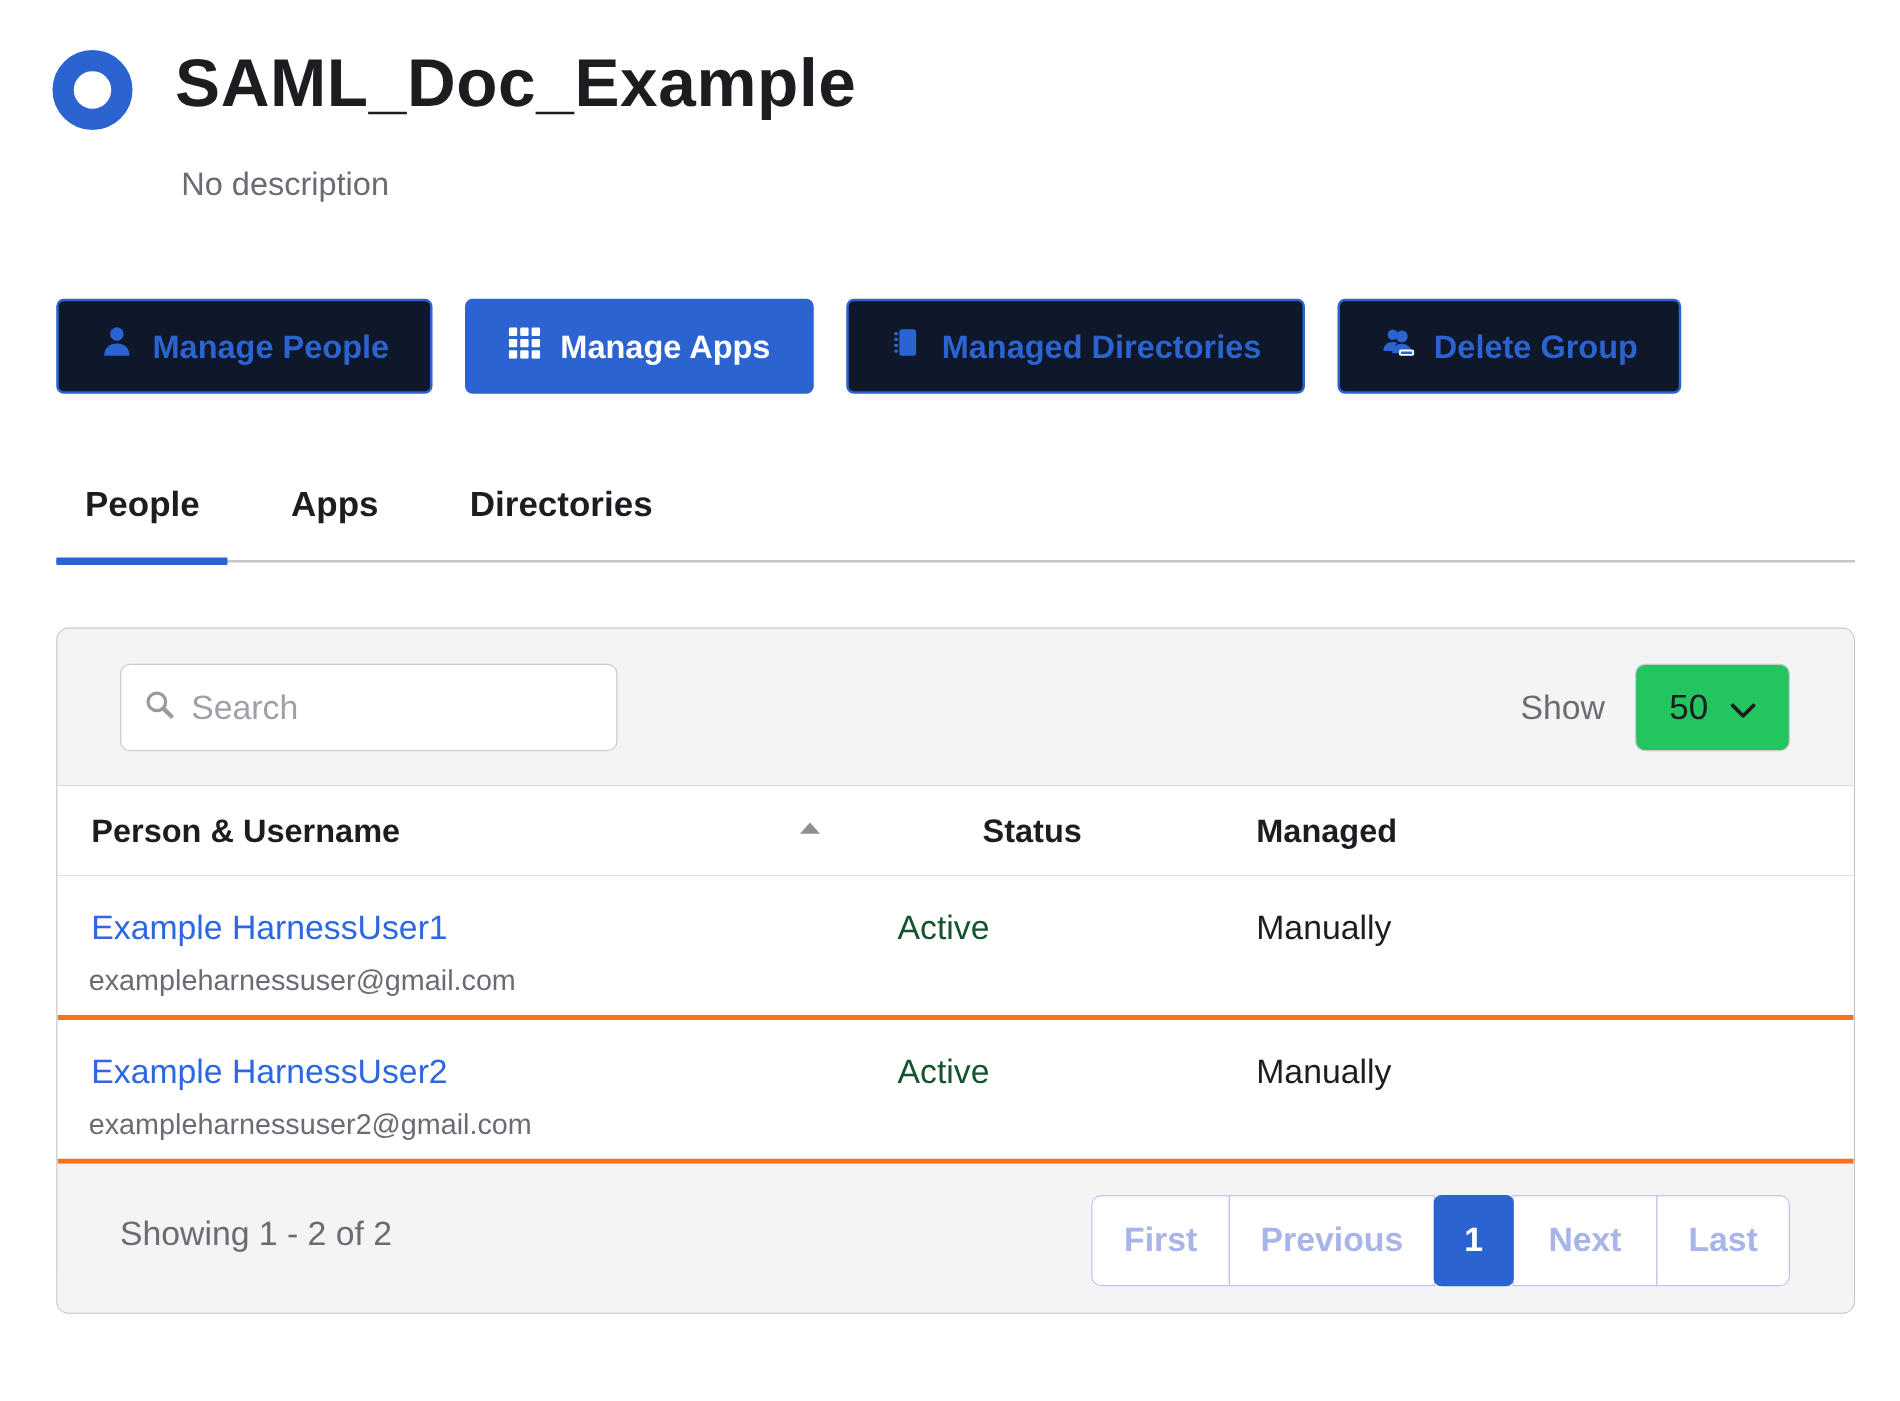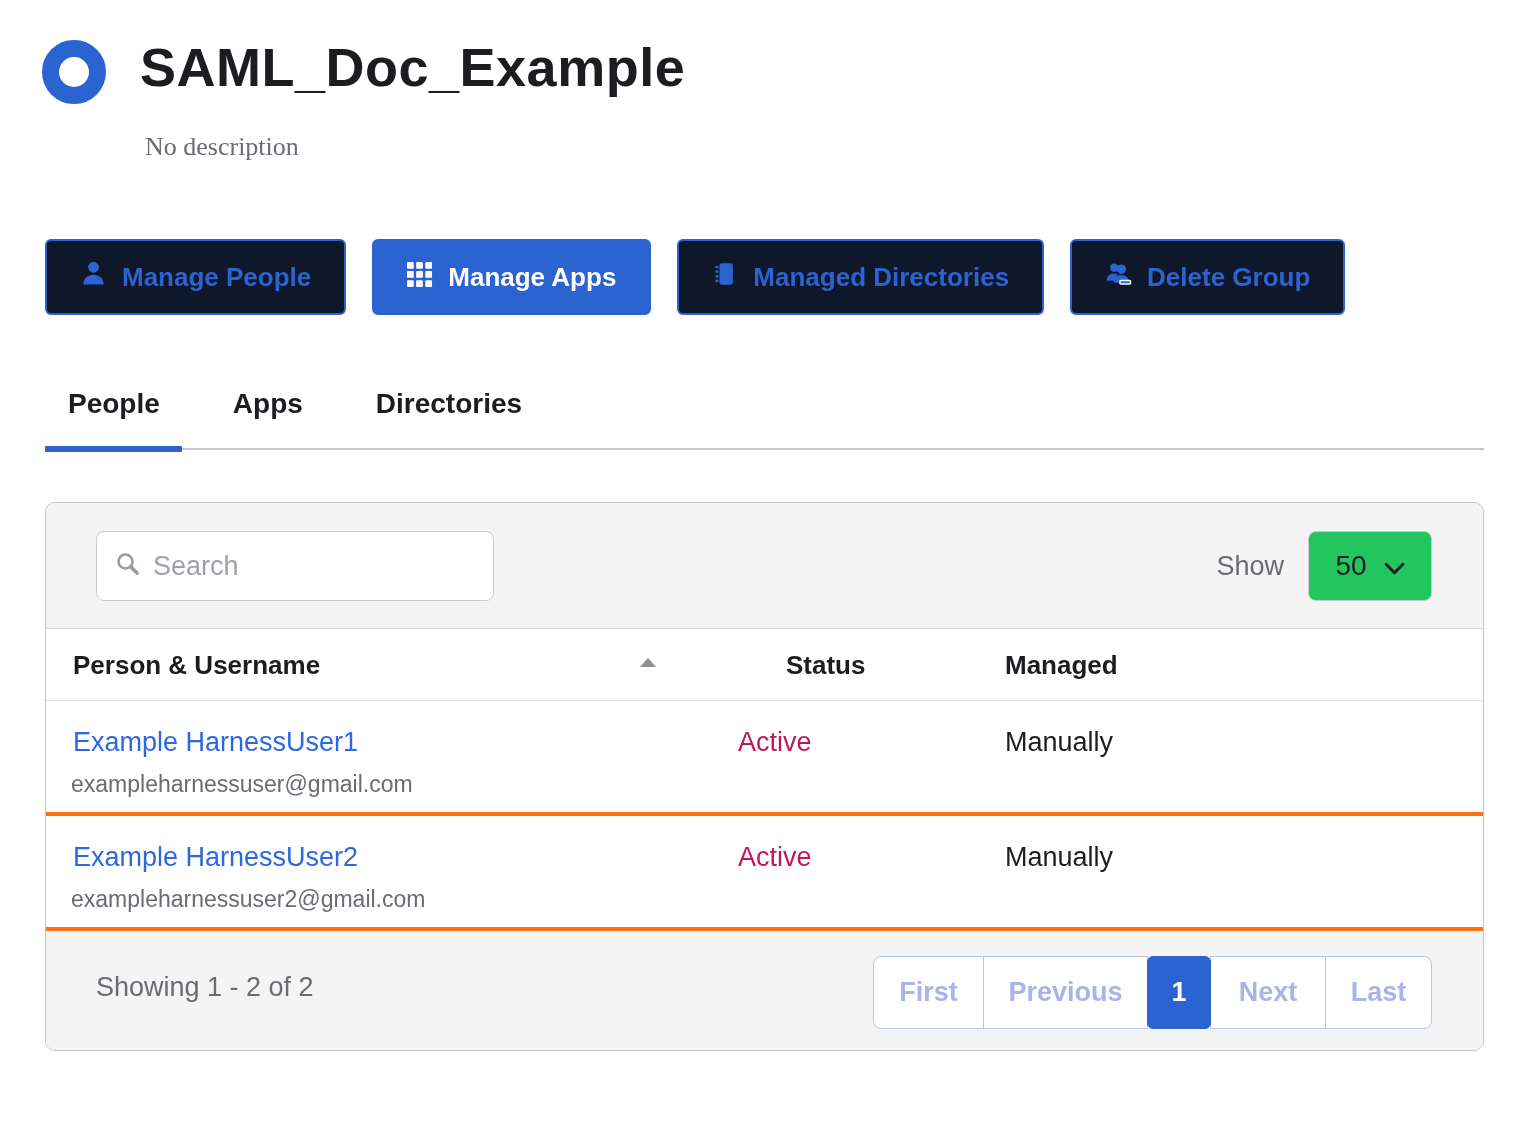--- a/index.html
+++ b/index.html
@@ -3,21 +3,21 @@
 <meta charset="utf-8">
 <style>
   html,body{margin:0;padding:0;background:#fff;}
   body{width:1520px;height:1121px;font-family:"Liberation Sans",sans-serif;color:#1d1d21;overflow:hidden;}
   .app{position:relative;width:1520px;height:1121px;background:#fff;}
 
   
   .logo{position:absolute;left:42px;top:40px;width:64px;height:64px;border-radius:50%;
         border:17px solid #2b63d0;box-sizing:border-box;background:#fff;}
   .title{position:absolute;left:140px;top:36px;font-size:54px;font-weight:bold;color:#1d1d21;letter-spacing:.5px;}
-  .subtitle{position:absolute;left:145px;top:132px;font-size:26px;color:#6b6b74;font-family:Liberation Serif, serif;}
+  .subtitle{position:absolute;left:145px;top:132px;font-size:26px;color:#6b6b74;}
 
   
   .btn-row{position:absolute;left:45px;top:239px;display:flex;gap:26px;}
   .btn{height:76px;padding:0 33px;box-sizing:border-box;display:flex;align-items:center;gap:15px;
        background:#0f172a;border:2px solid #2b63d0;border-radius:6px;color:#2b63d0;
        font-size:26px;font-weight:bold;font-family:inherit;cursor:pointer;white-space:nowrap;}
   .btn.primary{background:#2b63d0;color:#fff;}
   .btn svg{flex:0 0 auto;}
 
   
@@ -45,21 +45,21 @@
   .thead .cell{position:absolute;top:50%;transform:translateY(-50%);}
   .col-person{left:27px;cursor:pointer;}
   .sort-asc{position:absolute;left:594px;top:29px;width:0;height:0;
             border-left:8px solid transparent;border-right:8px solid transparent;border-bottom:9px solid #8e8e95;}
   .col-status{left:696px;margin-left:44px;}
   .col-managed{left:959px;}
 
   .trow{position:relative;height:115px;flex:0 0 auto;background:#fff;border-bottom:4px solid #f97316;box-sizing:border-box;}
   .trow .name{position:absolute;left:27px;top:26px;font-size:27px;color:#2c68e0;text-decoration:none;cursor:pointer;}
   .trow .email{position:absolute;left:25px;top:70px;font-size:23px;color:#6b6b74;}
-  .trow .status{position:absolute;left:672px;top:26px;font-size:27px;color:#be185d;margin-left:20px;}
+  .trow .status{position:absolute;left:672px;top:26px;font-size:27px;color:#14532d;}
   .trow .managed{position:absolute;left:959px;top:26px;font-size:27px;color:#1d1d21;}
 
   .tfoot{position:relative;flex:1;background:#f4f4f5;}
   .summary{position:absolute;left:50px;top:41px;font-size:27px;color:#6b6b74;}
   .pagination{position:absolute;right:51px;top:25px;height:73px;display:flex;}
   .page-btn{height:73px;box-sizing:border-box;background:#fff;border:1px solid #bcc5ee;color:#a9b4e8;
             font-size:27px;font-weight:bold;font-family:inherit;display:flex;align-items:center;justify-content:center;
             cursor:pointer;margin-left:-1px;padding:0;}
   .page-btn:first-child{border-radius:8px 0 0 8px;margin-left:16px;}
   .page-btn:last-child{border-radius:0 8px 8px 0;}

